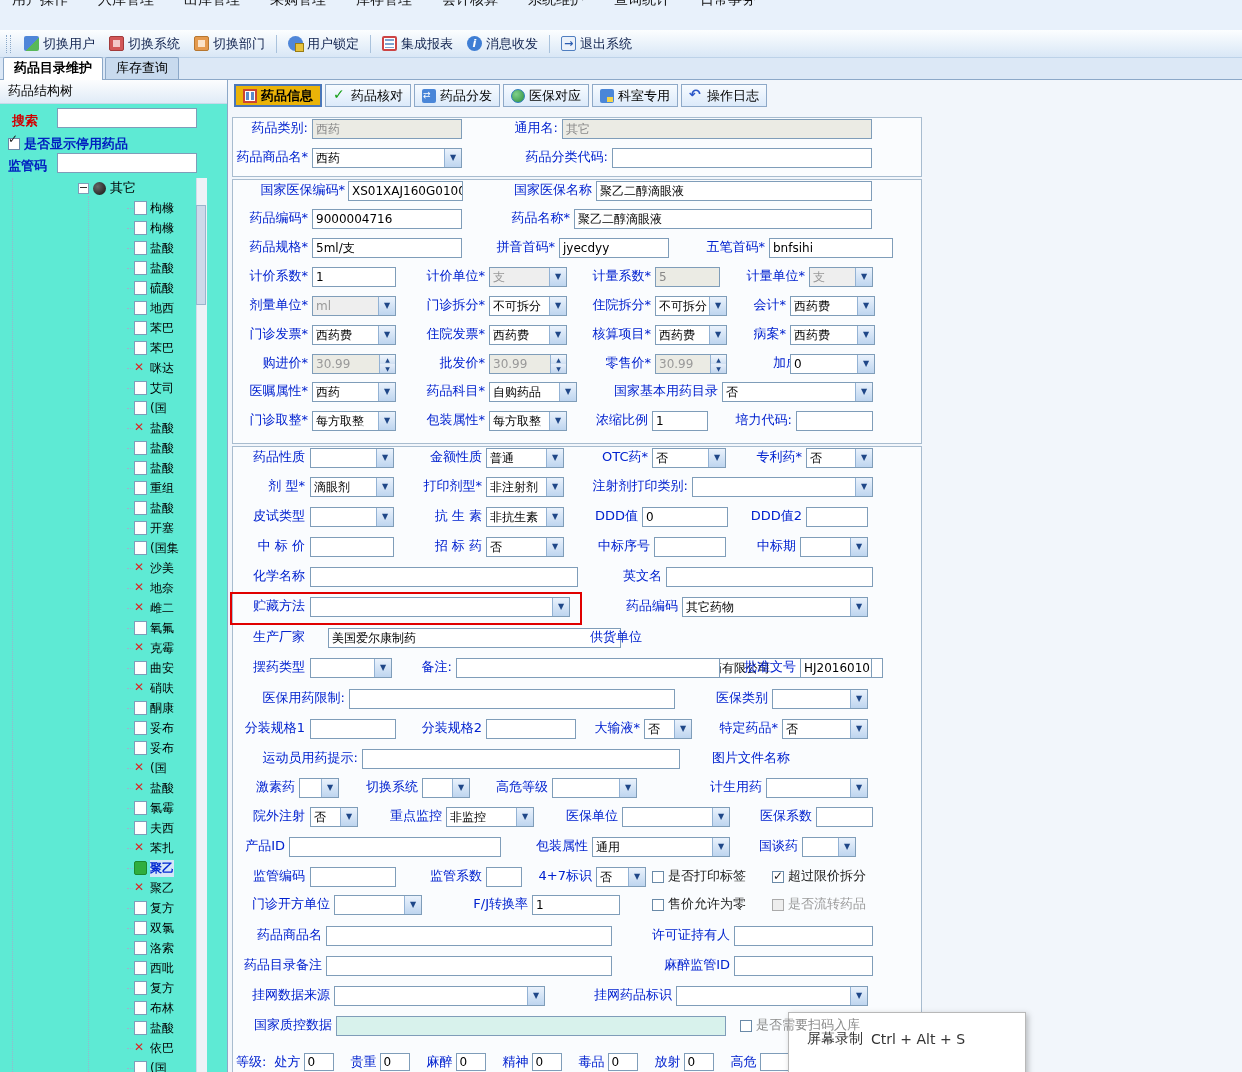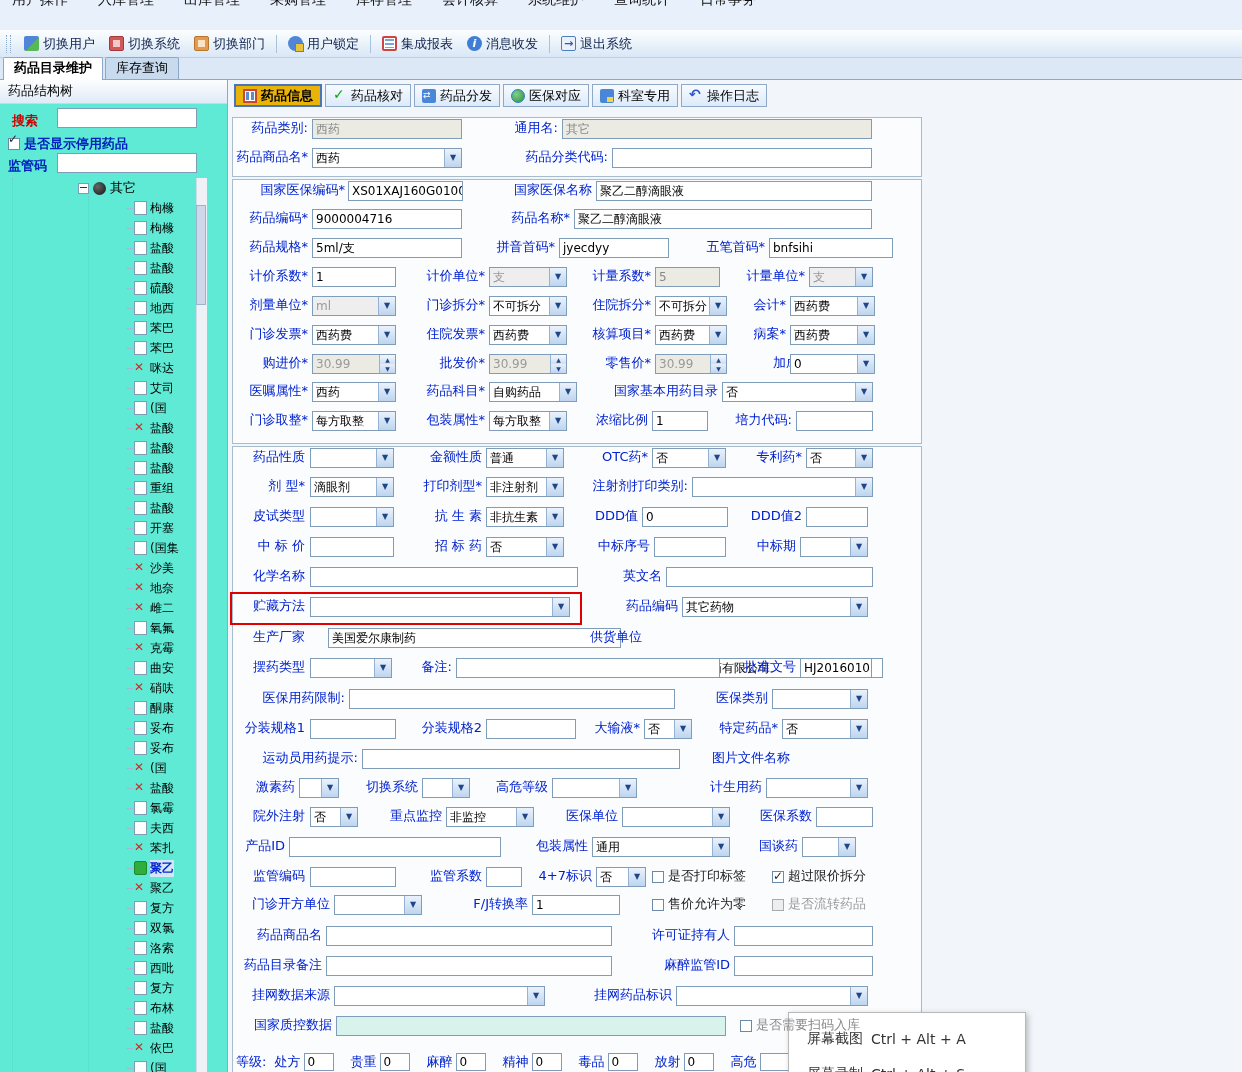--- a/index.html
+++ b/index.html
@@ -694,20 +694,16 @@
         <span class="gpair">
           <span class="glb2">高危</span>
           <span class="gin"></span>
         </span>
       </span>
   </div>
 </div>
 
 <div class="popup">
   <div class="pitem">
-    <span>屏幕截图</span>
-    <span>Ctrl + Alt + A</span>
-  </div>
-  <div class="pitem">
     <span>屏幕录制</span>
     <span>Ctrl + Alt + S</span>
   </div>
 </div>
 
 </body></html>

